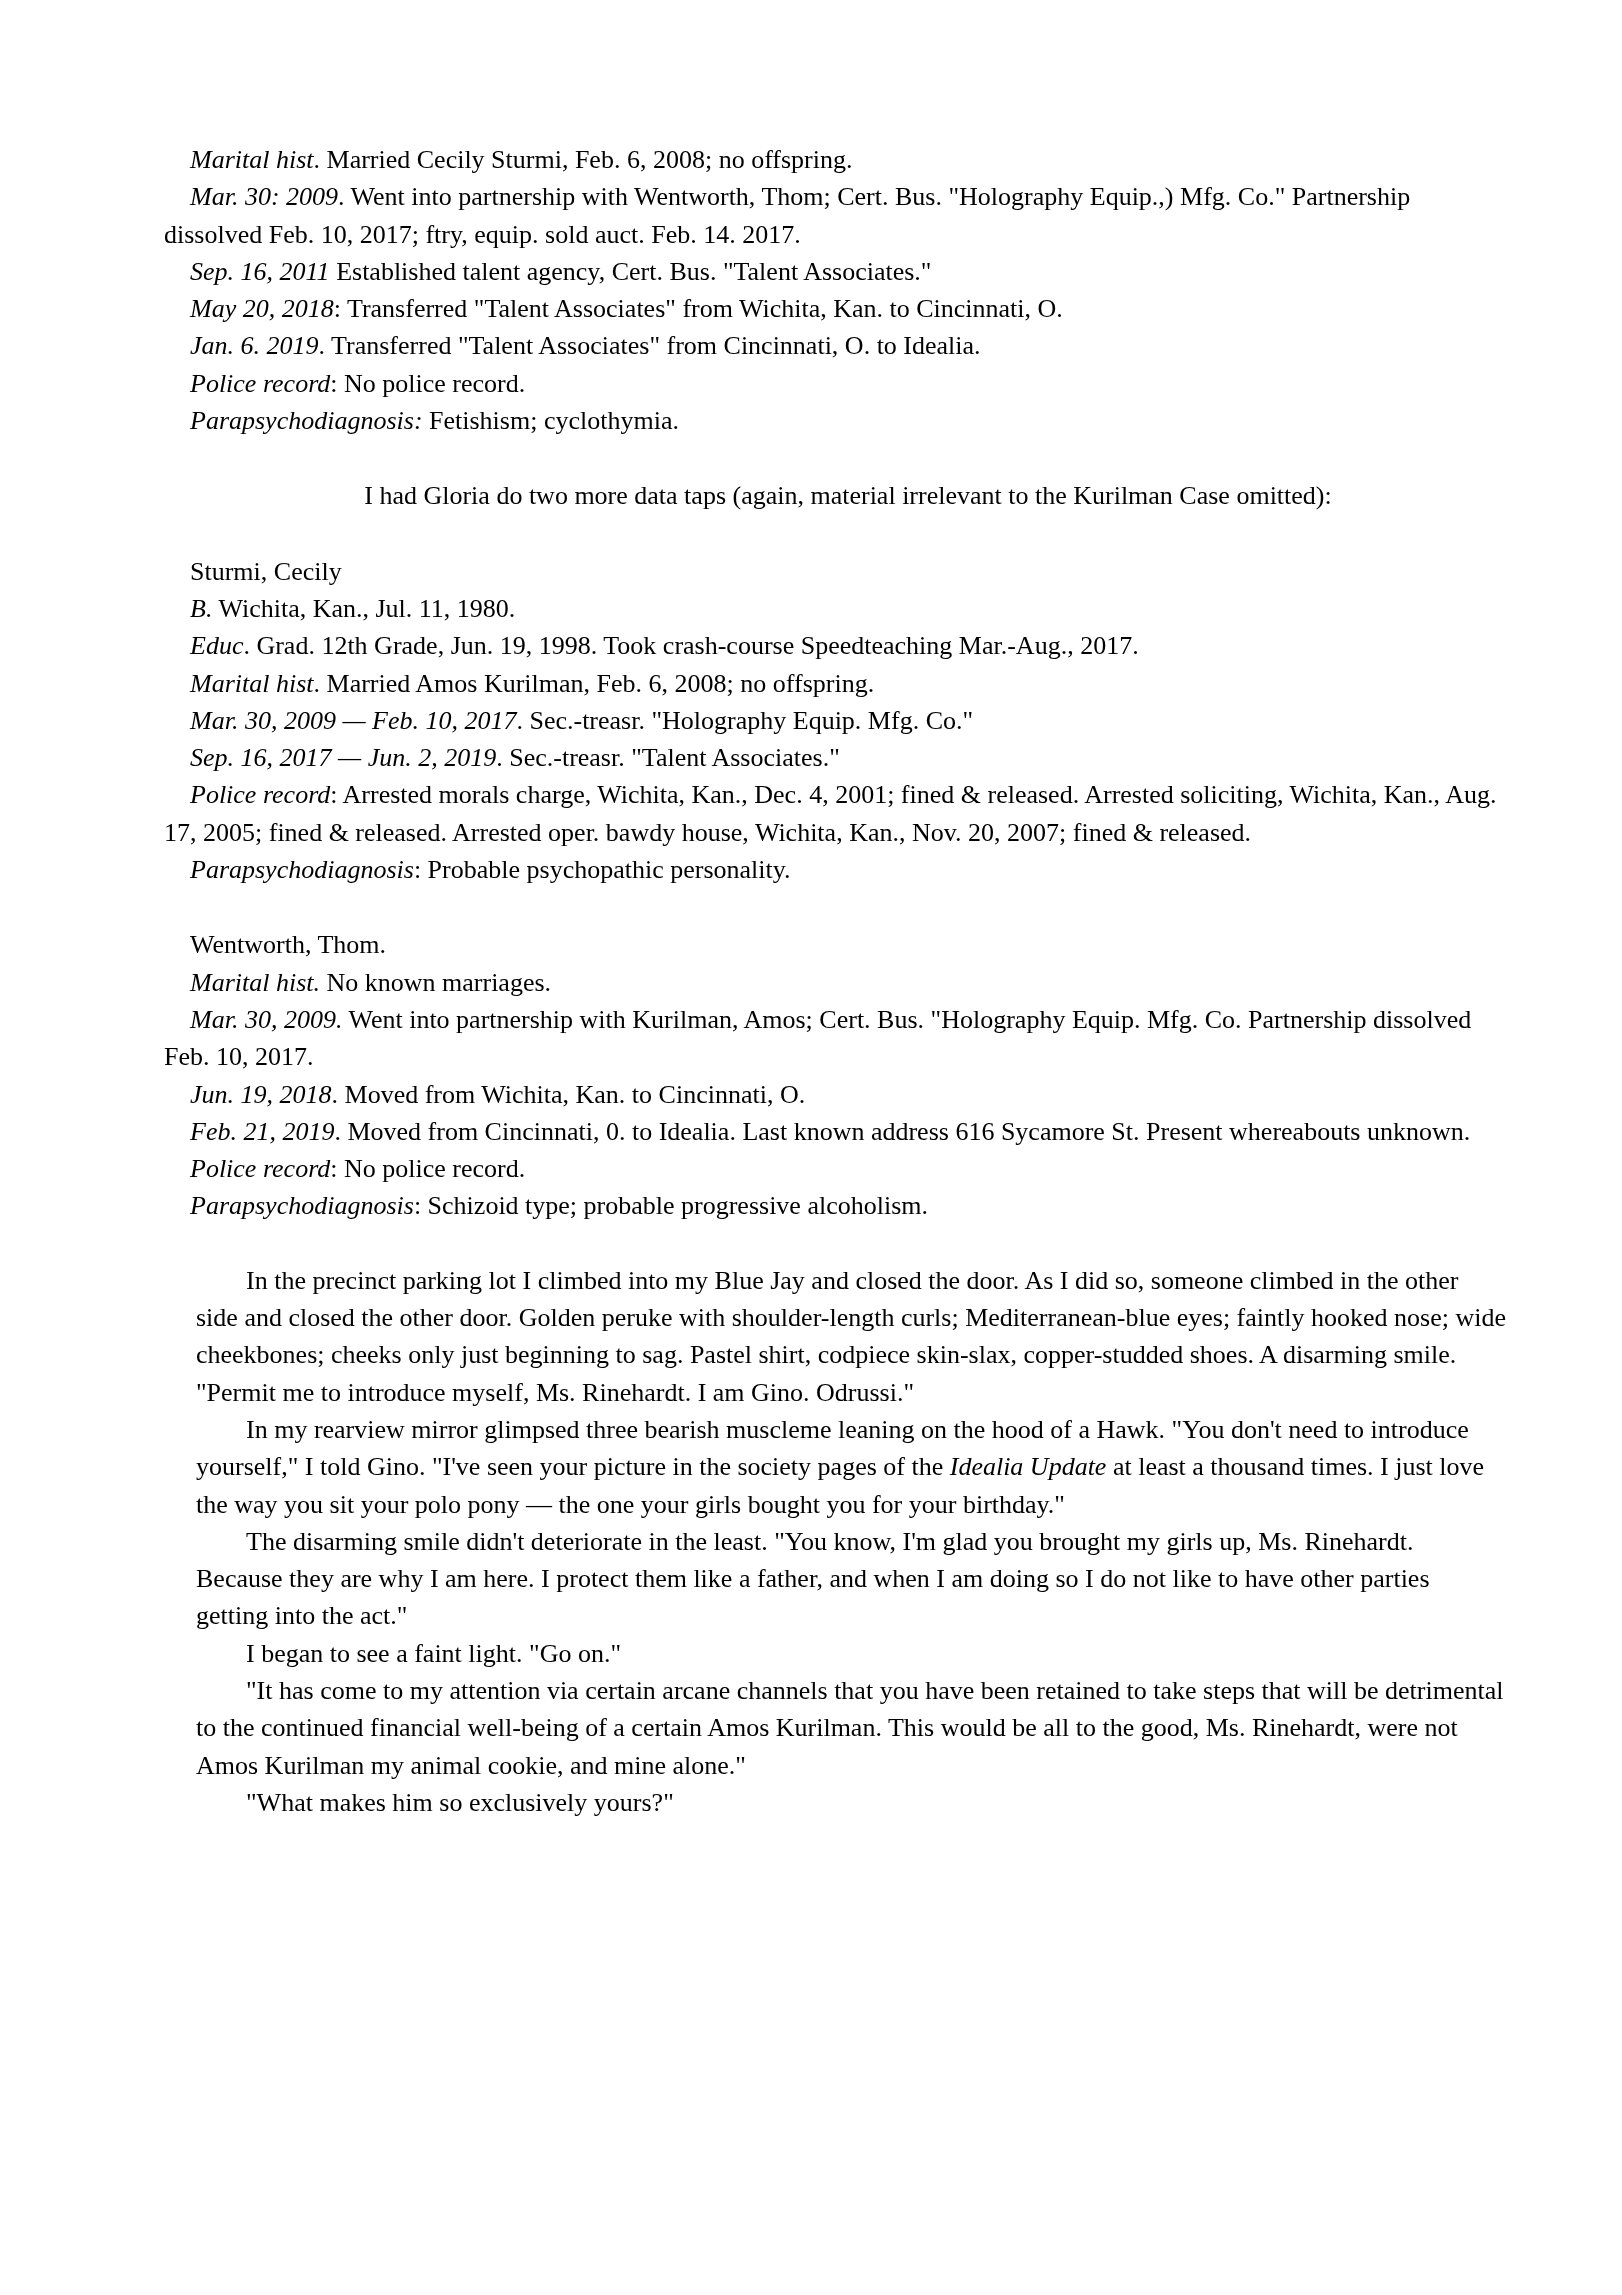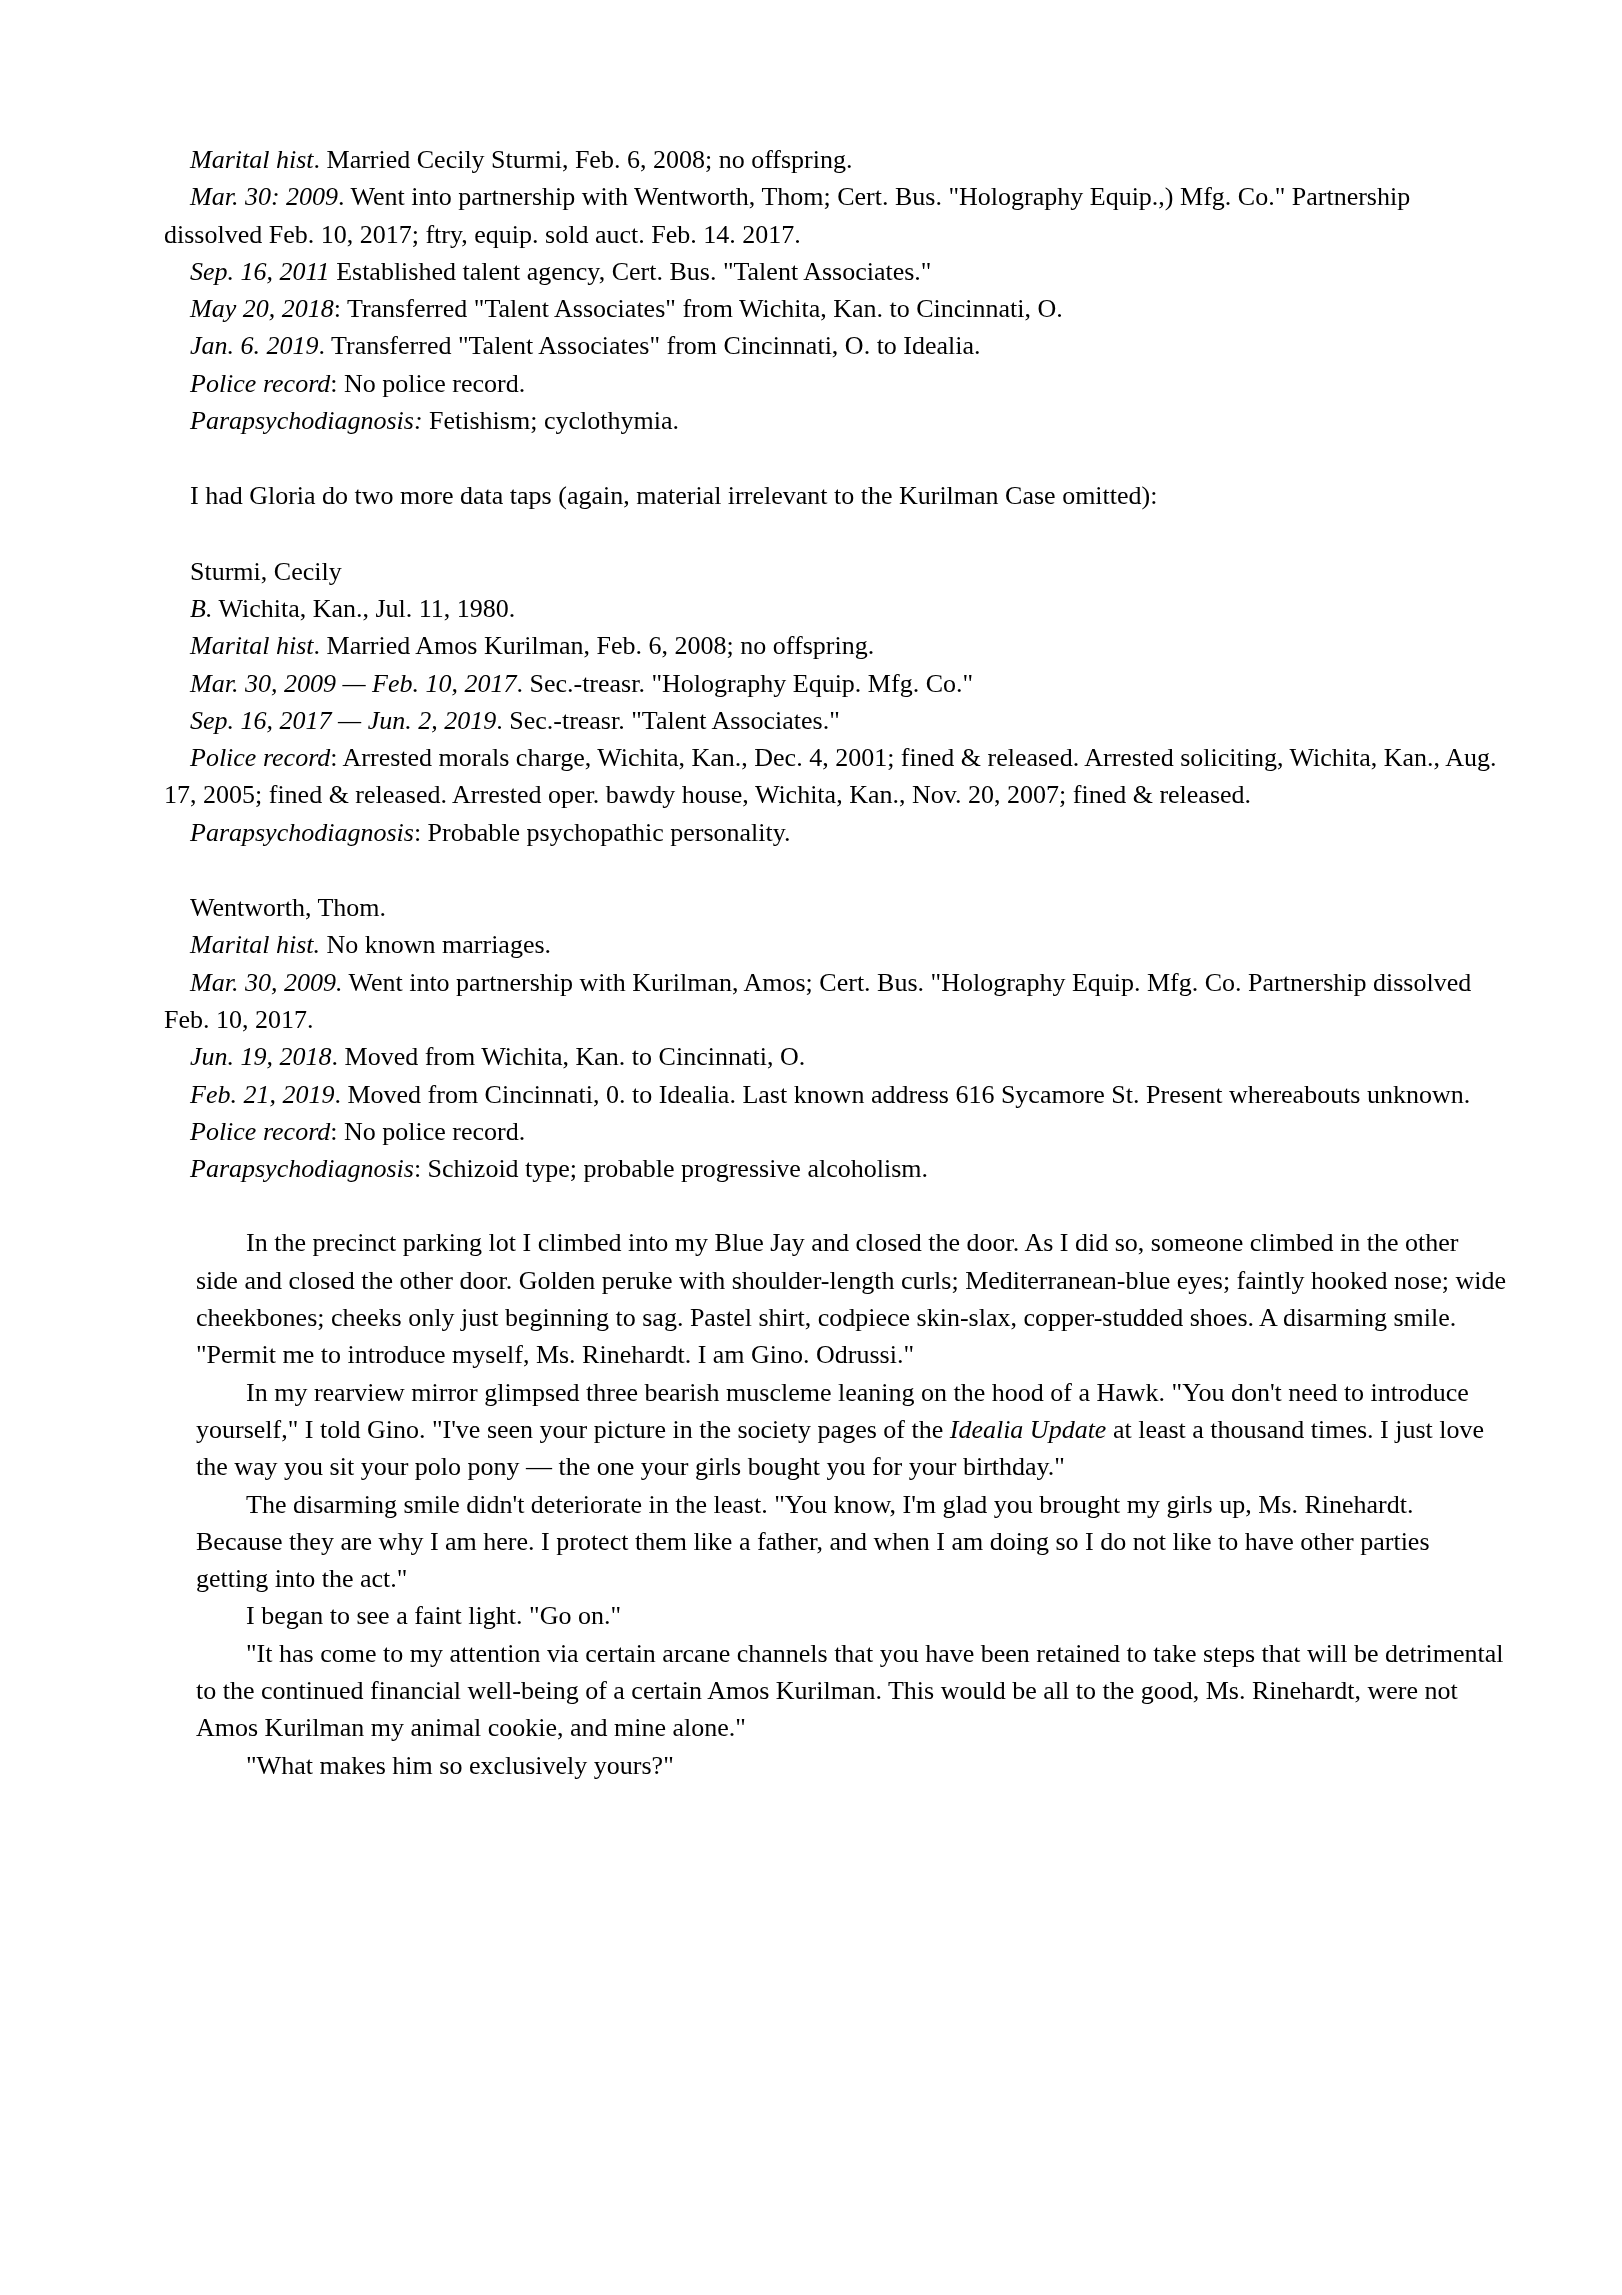--- a/index.html
+++ b/index.html
@@ -24,20 +24,21 @@
   .body-text {
     font-size: 26px;
     line-height: 1.435;
     text-align: left;
   }
   p {
     margin: 0;
   }
   p.indent {
     text-indent: 26px;
+    text-align: center;
   }
   p.para-indent {
     text-indent: 50px;
     margin-left: 32px;
   }
   .spacer {
     height: 38px;
   }
   .spacer-sm {
     height: 37px;
@@ -70,20 +71,21 @@
 
     <div class="spacer"></div>
 
     <p class="indent">I had Gloria do two more data taps (again, material irrelevant to the Kurilman Case omitted):</p>
 
     <div class="spacer"></div>
 
     <div class="record-block">
       <p class="name-head">Sturmi, Cecily</p>
       <p><i>B.</i><span> Wichita, Kan., Jul. 11, 1980.</span></p>
+      <p><i>Educ</i><span>. Grad. 12th Grade, Jun. 19, 1998. Took crash-course Speedteaching Mar.-Aug., 2017.</span></p>
       <p><i>Marital hist</i><span>. Married Amos Kurilman, Feb. 6, 2008; no offspring.</span></p>
       <p><i>Mar. 30, 2009 — Feb. 10, 2017</i><span>. Sec.-treasr. "Holography Equip. Mfg. Co."</span></p>
       <p><i>Sep. 16, 2017 — Jun. 2, 2019</i><span>. Sec.-treasr. "Talent Associates."</span></p>
       <p><i>Police record</i><span>: Arrested morals charge, Wichita, Kan., Dec. 4, 2001; fined &amp; released. Arrested soliciting, Wichita, Kan., Aug. 17, 2005; fined &amp; released. Arrested oper. bawdy house, Wichita, Kan., Nov. 20, 2007; fined &amp; released.</span></p>
       <p><i>Parapsychodiagnosis</i><span>: Probable psychopathic personality.</span></p>
     </div>
 
     <div class="spacer"></div>
 
     <div class="record-block">

